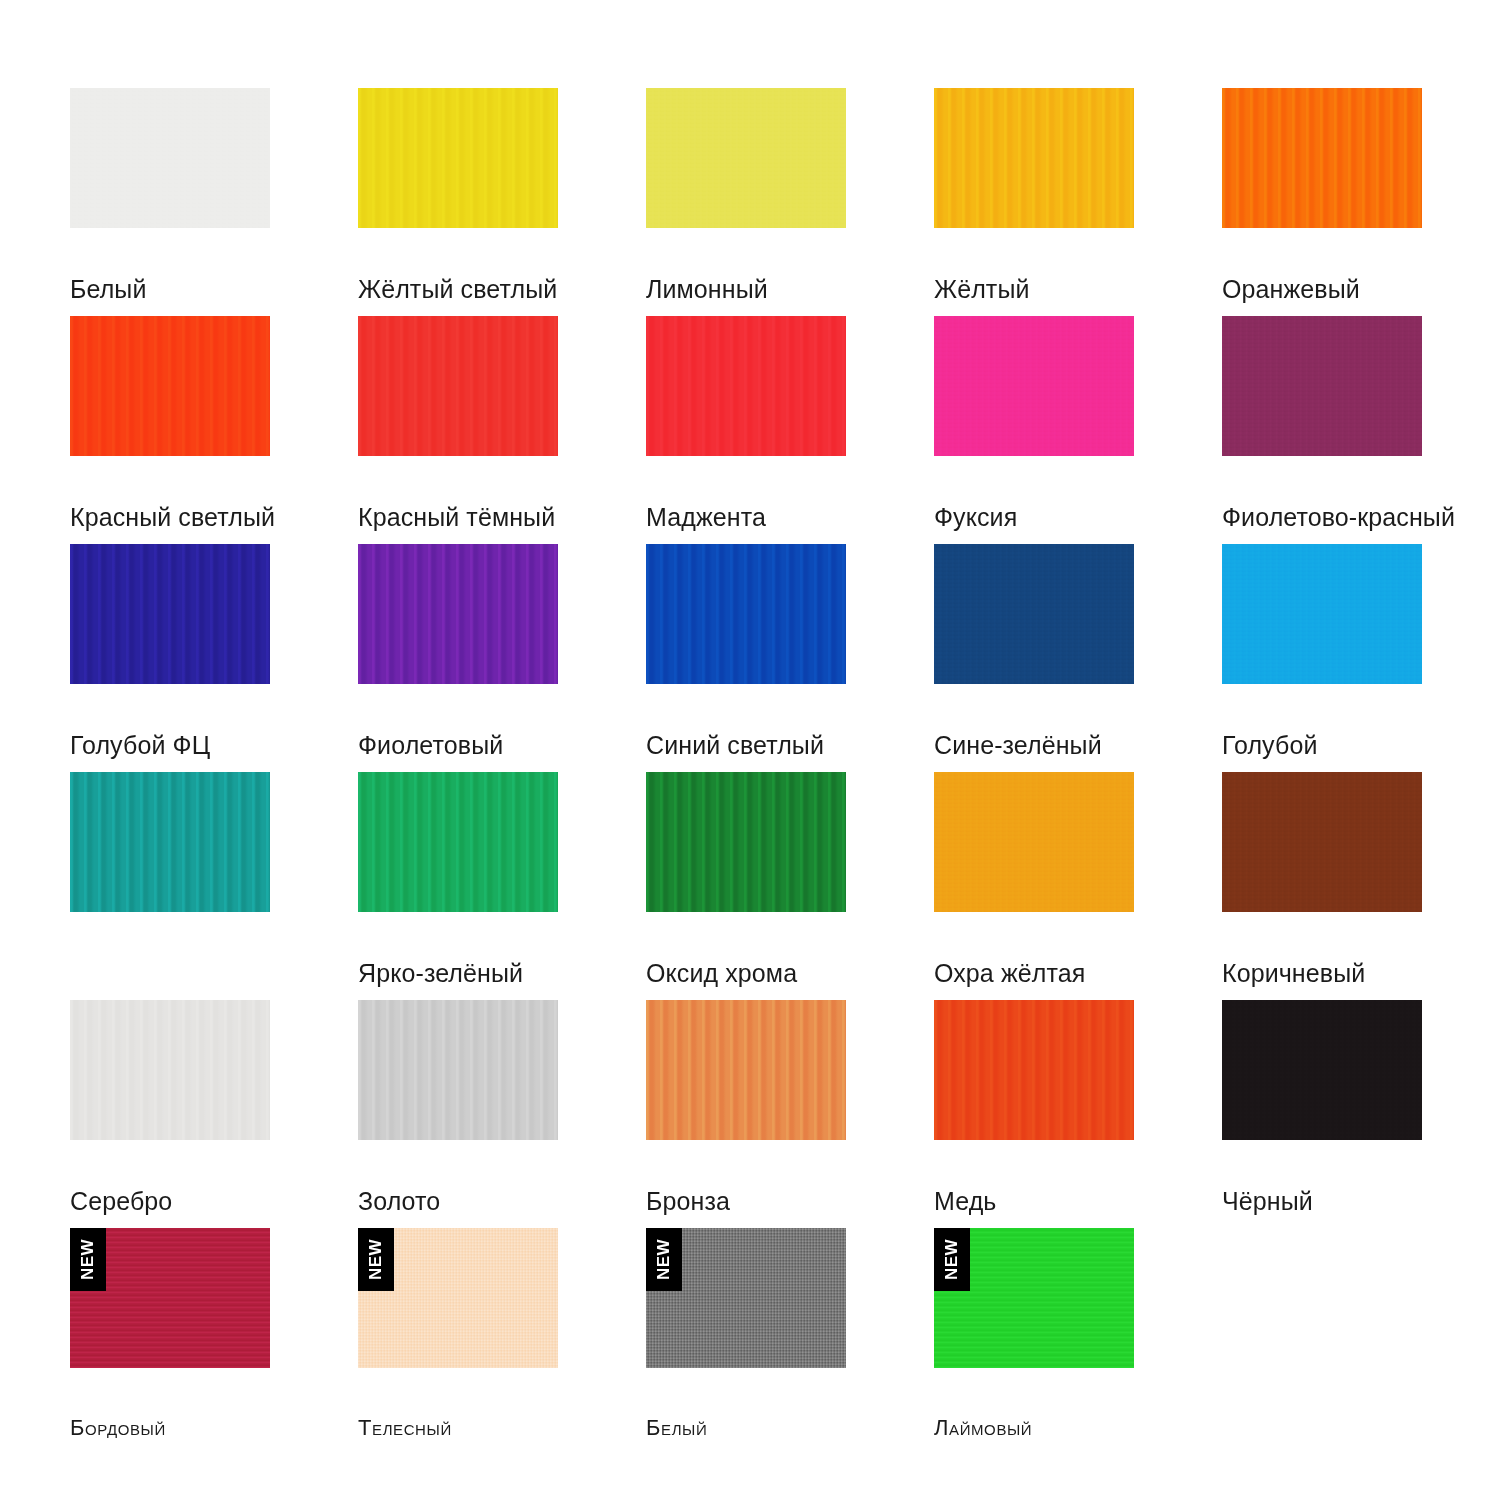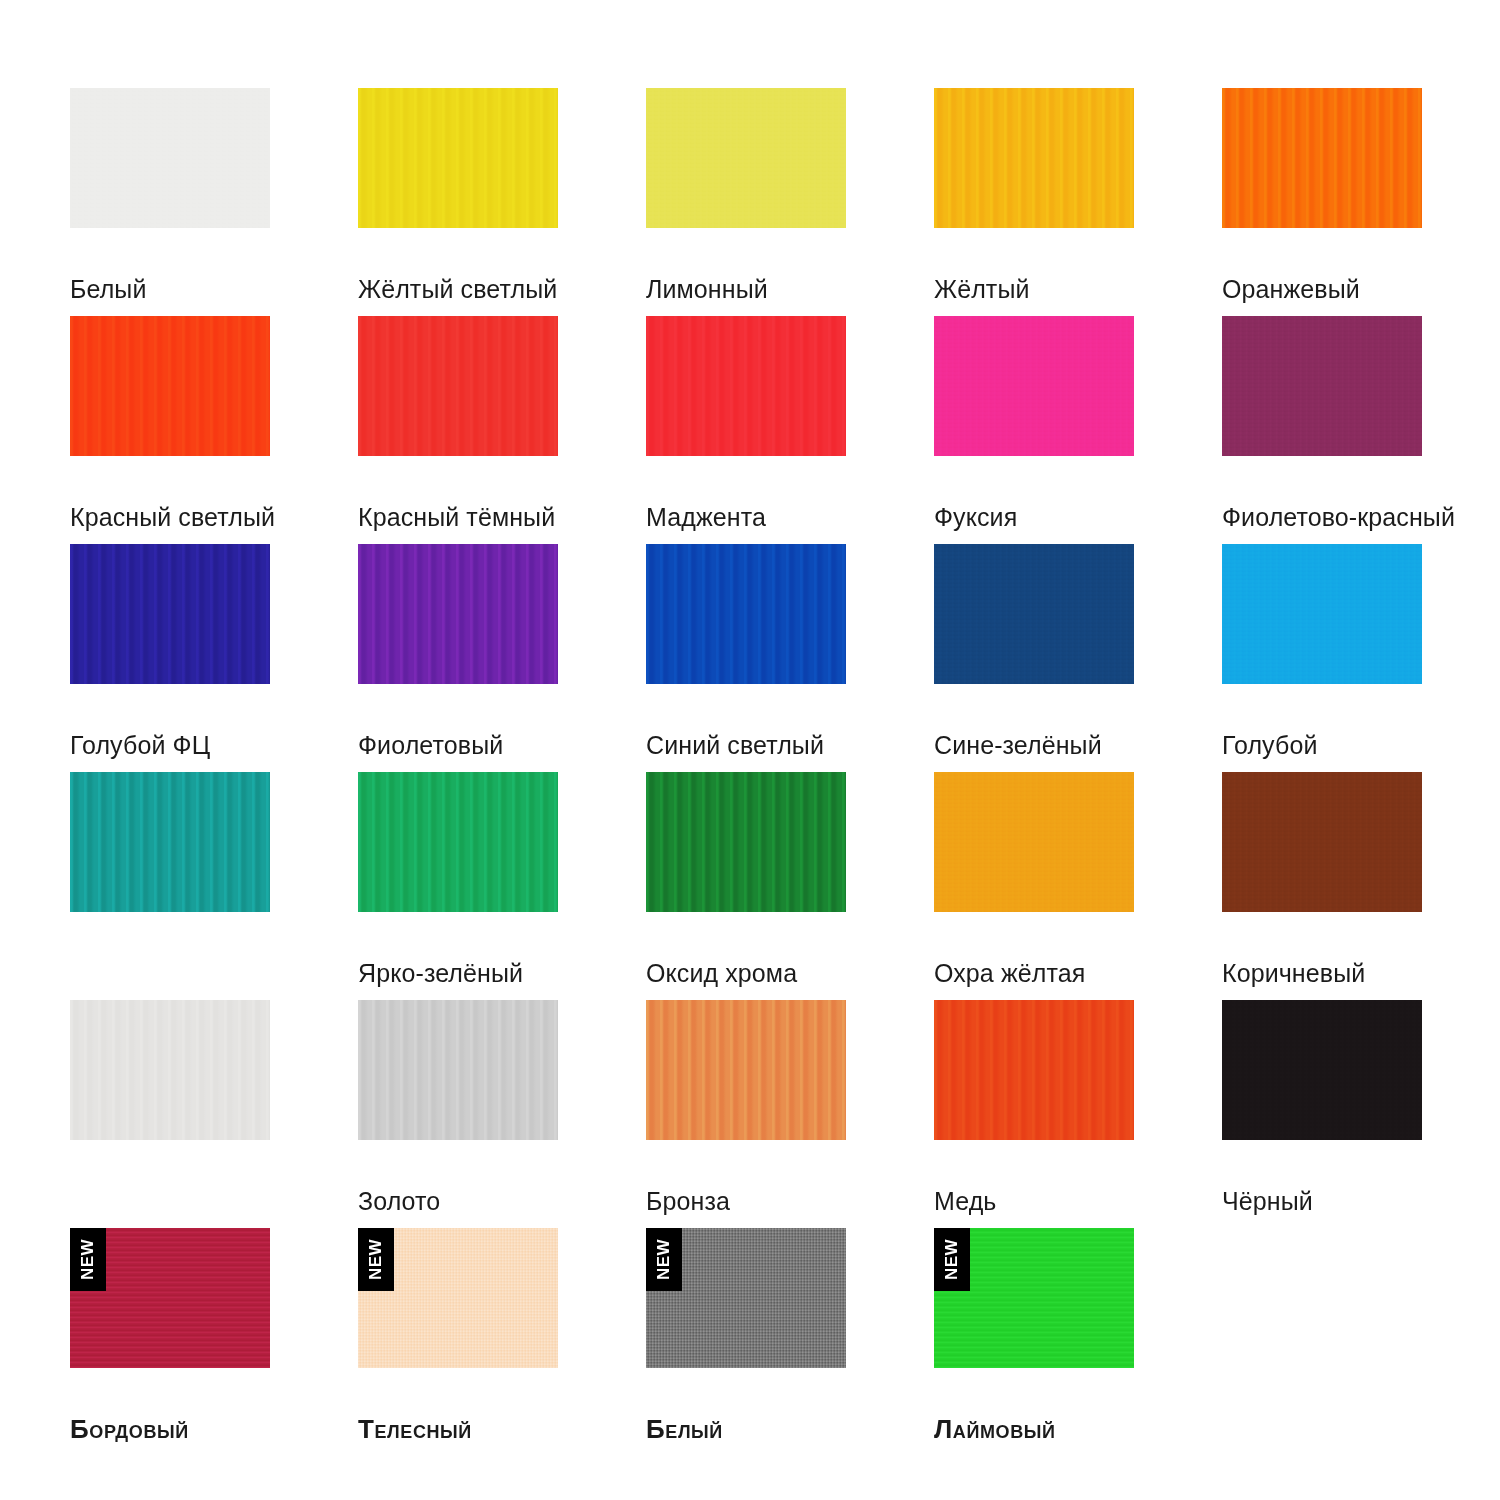--- a/index.html
+++ b/index.html
@@ -162,23 +162,22 @@
     font-weight: 400;
     color: #1b1b1b;
     letter-spacing: 0.1px;
     white-space: nowrap;
     line-height: 1.15;
     margin-top: 43px;
   }
 
   .swatch-label.smallcaps {
     font-variant: small-caps;
-    font-size: 26px;
+    font-size: 22px;
     letter-spacing: 0.6px;
-    font-weight: bold;
   }
 </style>
 </head>
 <body>
 
 <div id="swatch-sheet" style="background: rgb(255, 255, 255);">
   <div class="swatch-grid">
       <div class="swatch-cell">
         <div class="swatch-chip-wrap">
           <div class="swatch-chip texture-smooth" style="background-color: rgb(237, 237, 235);"></div>
@@ -295,20 +294,21 @@
       <div class="swatch-cell">
         <div class="swatch-chip-wrap">
           <div class="swatch-chip texture-smooth" style="background-color: rgb(125, 51, 23);"></div>
         </div>
         <div class="swatch-label">Коричневый</div>
       </div>
       <div class="swatch-cell">
         <div class="swatch-chip-wrap">
           <div class="swatch-chip texture-streak" style="background-color: rgb(228, 227, 225);"></div>
         </div>
+        <div class="swatch-label">Серебро</div>
       </div>
       <div class="swatch-cell">
         <div class="swatch-chip-wrap">
           <div class="swatch-chip texture-streak"></div>
         </div>
         <div class="swatch-label">Золото</div>
       </div>
       <div class="swatch-cell">
         <div class="swatch-chip-wrap">
           <div class="swatch-chip texture-streak" style="background-color: rgb(232, 136, 74);"></div>

